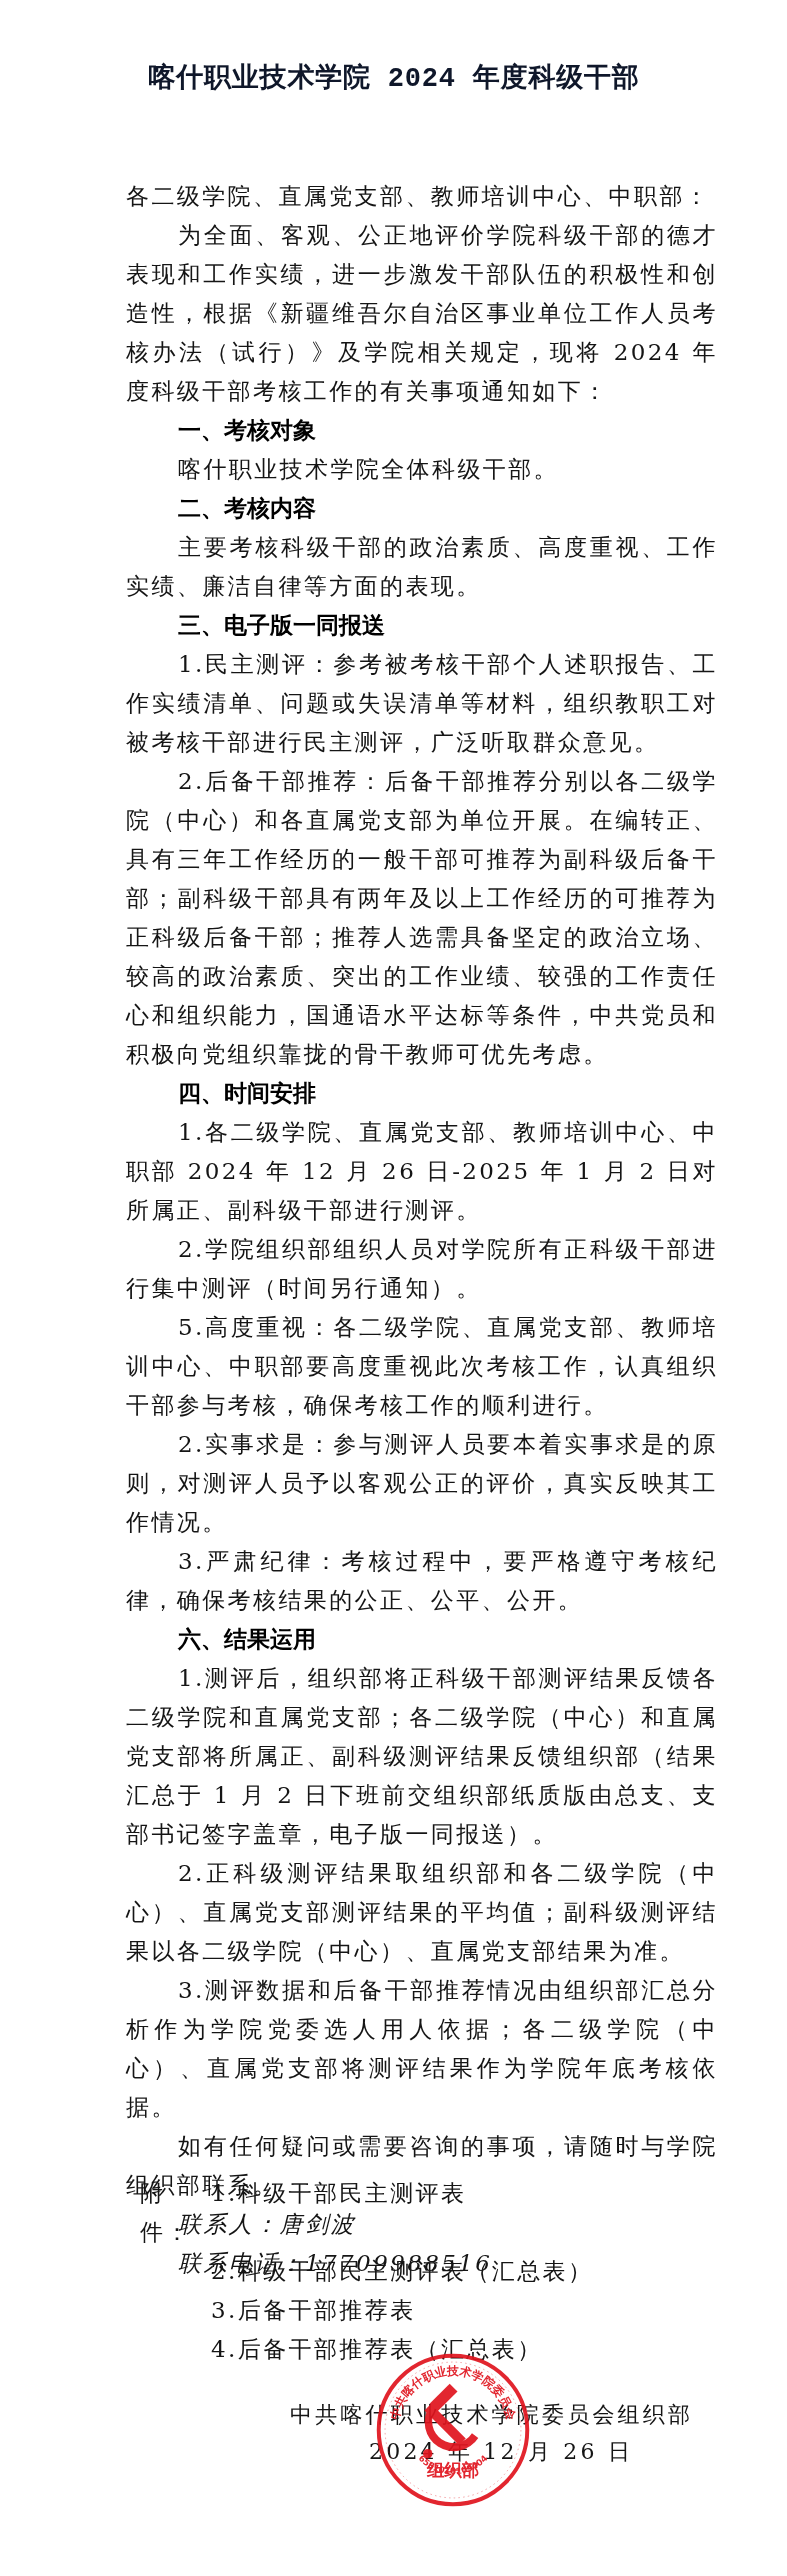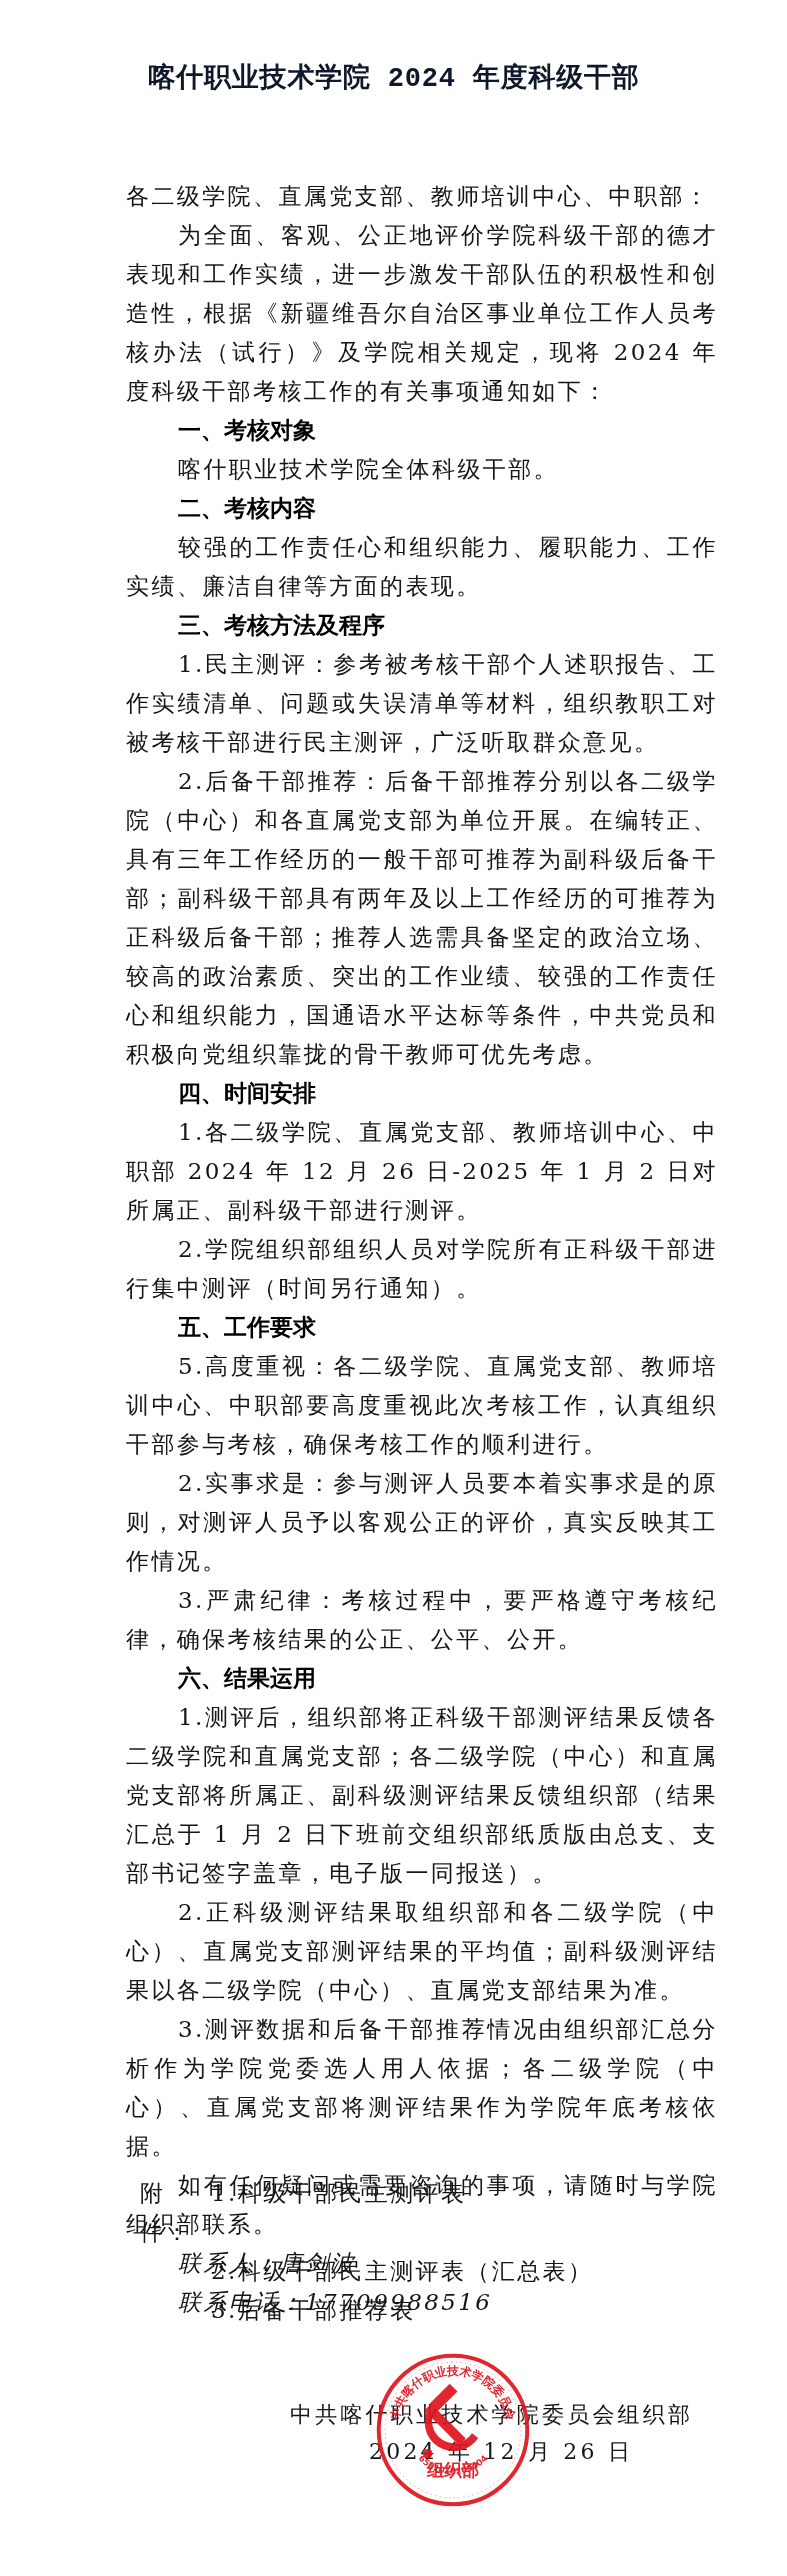--- a/index.html
+++ b/index.html
@@ -30,31 +30,30 @@
   <div class="title" style="top:59px;">喀什职业技术学院 2024 年度科级干部</div>
 
   <div class="body" style="top:177px;margin-left:28px;">
     <p>各二级学院、直属党支部、教师培训中心、中职部：</p>
     <p class="indent">为全面、客观、公正地评价学院科级干部的德才表现和工作实绩，进一步激发干部队伍的积极性和创造性，根据《新疆维吾尔自治区事业单位工作人员考核办法（试行）》及学院相关规定，现将 2024 年度科级干部考核工作的有关事项通知如下：</p>
 
     <p class="heading">一、考核对象</p>
     <p class="indent">喀什职业技术学院全体科级干部。</p>
 
     <p class="heading">二、考核内容</p>
-    <p class="indent">较强的工作责任心和组织能力、履职能力、工作实绩、廉洁自律等方面的表现。</p>
+    <p class="indent">主要考核科级干部的政治素质、高度重视、工作实绩、廉洁自律等方面的表现。</p>
 
-    <p class="heading">三、考核方法及程序</p>
+    <p class="heading">三、电子版一同报送</p>
     <p class="indent">1.民主测评：参考被考核干部个人述职报告、工作实绩清单、问题或失误清单等材料，组织教职工对被考核干部进行民主测评，广泛听取群众意见。</p>
     <p class="indent">2.后备干部推荐：后备干部推荐分别以各二级学院（中心）和各直属党支部为单位开展。在编转正、具有三年工作经历的一般干部可推荐为副科级后备干部；副科级干部具有两年及以上工作经历的可推荐为正科级后备干部；推荐人选需具备坚定的政治立场、较高的政治素质、突出的工作业绩、较强的工作责任心和组织能力，国通语水平达标等条件，中共党员和积极向党组织靠拢的骨干教师可优先考虑。</p>
 
     <p class="heading">四、时间安排</p>
     <p class="indent">1.各二级学院、直属党支部、教师培训中心、中职部 2024 年 12 月 26 日-2025 年 1 月 2 日对所属正、副科级干部进行测评。</p>
     <p class="indent">2.学院组织部组织人员对学院所有正科级干部进行集中测评（时间另行通知）。</p>
 
-    <p class="heading">五、工作要求</p>
     <p class="indent">5.高度重视：各二级学院、直属党支部、教师培训中心、中职部要高度重视此次考核工作，认真组织干部参与考核，确保考核工作的顺利进行。</p>
     <p class="indent">2.实事求是：参与测评人员要本着实事求是的原则，对测评人员予以客观公正的评价，真实反映其工作情况。</p>
     <p class="indent">3.严肃纪律：考核过程中，要严格遵守考核纪律，确保考核结果的公正、公平、公开。</p>
 
     <p class="heading">六、结果运用</p>
     <p class="indent">1.测评后，组织部将正科级干部测评结果反馈各二级学院和直属党支部；各二级学院（中心）和直属党支部将所属正、副科级测评结果反馈组织部（结果汇总于 1 月 2 日下班前交组织部纸质版由总支、支部书记签字盖章，电子版一同报送）。</p>
     <p class="indent">2.正科级测评结果取组织部和各二级学院（中心）、直属党支部测评结果的平均值；副科级测评结果以各二级学院（中心）、直属党支部结果为准。</p>
     <p class="indent">3.测评数据和后备干部推荐情况由组织部汇总分析作为学院党委选人用人依据；各二级学院（中心）、直属党支部将测评结果作为学院年底考核依据。</p>
 
     <p class="indent">如有任何疑问或需要咨询的事项，请随时与学院组织部联系。</p>
@@ -67,20 +66,24 @@
       <span class="lbl">附件：</span>
       <span>1.科级干部民主测评表</span>
     </div>
     <div class="row">
         <span class="lbl"></span>
         <span>2.科级干部民主测评表（汇总表）</span>
       </div>
     <div class="row">
         <span class="lbl"></span>
         <span>3.后备干部推荐表</span>
+      </div>
+    <div class="row">
+        <span class="lbl"></span>
+        <span>4.后备干部推荐表（汇总表）</span>
       </div>
   </div>
 
   <div class="sign" style="left:290px; top:2400px;">中共喀什职业技术学院委员会组织部</div>
   <div class="sign" style="left:369px; top:2437px;">2024 年 12 月 26 日</div>
 
   <svg class="stamp" viewBox="0 0 200 200">
     <defs>
       <path id="arcTop" d="M 30 100 A 70 70 0 0 1 170 100"></path>
       <path id="arcBottom" d="M 45 120 A 60 60 0 0 0 155 120"></path>

